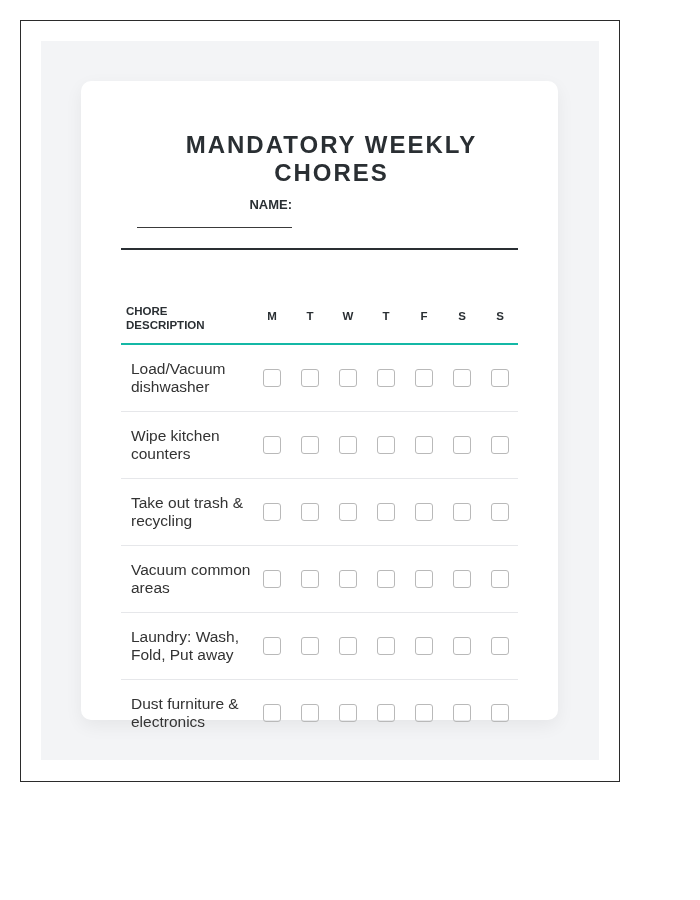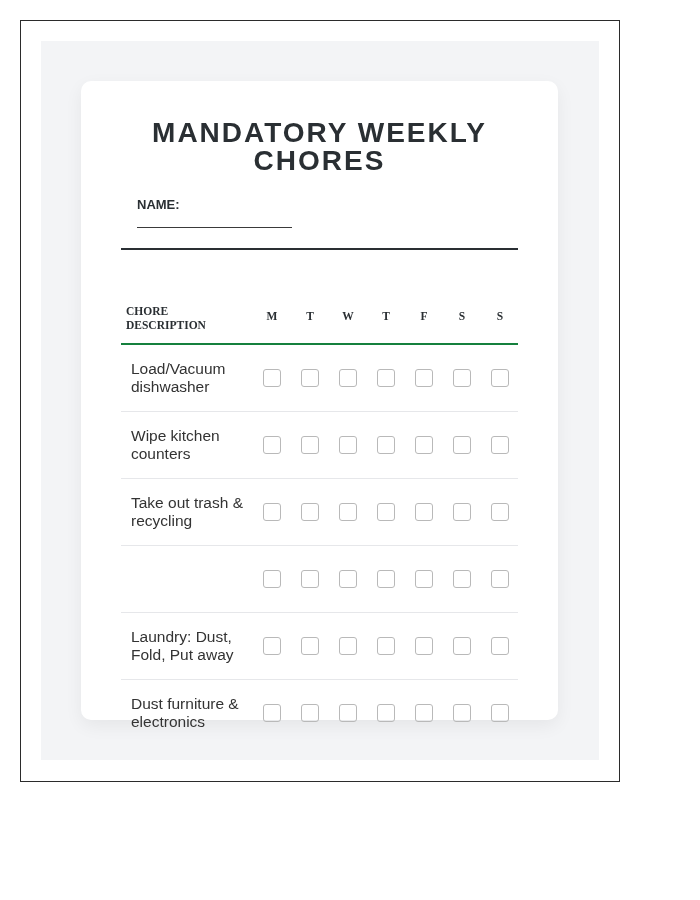--- a/index.html
+++ b/index.html
@@ -38,44 +38,44 @@
       border-radius: 10px;
       box-shadow: 0 6px 18px rgba(0,0,0,0.06);
     }
     .content {
       position: absolute;
       left: 40px;
       top: 0;
       width: 397px;
     }
     .title {
-      margin: 0;
+      margin: 12px;
       position: absolute;
       top: 38px;
       left: 0;
       width: 397px;
       text-align: center;
       color: #2a2f33;
-      font-size: 28px;
+      font-size: 24px;
       font-weight: bold;
       letter-spacing: 2px;
       line-height: 28px;
     }
     .fields {
       position: absolute;
       top: 116px;
       left: 0;
       width: 397px;
       height: 32px;
     }
     .field {
       position: absolute;
       top: 0;
       width: 155px;
-      text-align: left;
+      text-align: right;
     }
     .field-name { left: 16px; }
     .field-week { left: 215px; }
     .field-label {
       display: block;
       font-size: 13px;
       font-weight: bold;
       color: #2a2f33;
       line-height: 16px;
     }
@@ -96,22 +96,21 @@
     }
     .table {
       position: absolute;
       top: 218px;
       left: 0;
       width: 397px;
     }
     .thead {
       position: relative;
       height: 44px;
-      border-bottom: 2px solid #15803d;
-      font-family: Liberation Serif, serif;
+      border-bottom: 2px solid #14b8a6;
     }
     .th-desc {
       position: absolute;
       left: 5px;
       top: 5px;
       font-size: 11.5px;
       font-weight: bold;
       color: #2a2f33;
       line-height: 14px;
       width: 110px;
@@ -209,31 +208,32 @@
             <div class="cb" style="left:151px"></div>
             <div class="cb" style="left:189px"></div>
             <div class="cb" style="left:227px"></div>
             <div class="cb" style="left:265px"></div>
             <div class="cb" style="left:303px"></div>
             <div class="cb" style="left:341px"></div>
             <div class="cb" style="left:379px"></div>
           </div>
 
           <div class="row">
-            <div class="cb" style="left:151px"></div>
-            <div class="cb" style="left:189px"></div>
-            <div class="cb" style="left:227px"></div>
-            <div class="cb" style="left:265px"></div>
-            <div class="cb" style="left:303px"></div>
-            <div class="cb" style="left:341px"></div>
-            <div class="cb" style="left:379px"></div>
-          </div>
-
-          <div class="row">
-            <div class="row-desc">Laundry: Dust, Fold, Put away</div>
+            <div class="row-desc">Vacuum common areas</div>
+            <div class="cb" style="left:151px"></div>
+            <div class="cb" style="left:189px"></div>
+            <div class="cb" style="left:227px"></div>
+            <div class="cb" style="left:265px"></div>
+            <div class="cb" style="left:303px"></div>
+            <div class="cb" style="left:341px"></div>
+            <div class="cb" style="left:379px"></div>
+          </div>
+
+          <div class="row">
+            <div class="row-desc">Laundry: Wash, Fold, Put away</div>
             <div class="cb" style="left:151px"></div>
             <div class="cb" style="left:189px"></div>
             <div class="cb" style="left:227px"></div>
             <div class="cb" style="left:265px"></div>
             <div class="cb" style="left:303px"></div>
             <div class="cb" style="left:341px"></div>
             <div class="cb" style="left:379px"></div>
           </div>
 
           <div class="row" style="border-bottom:none">

